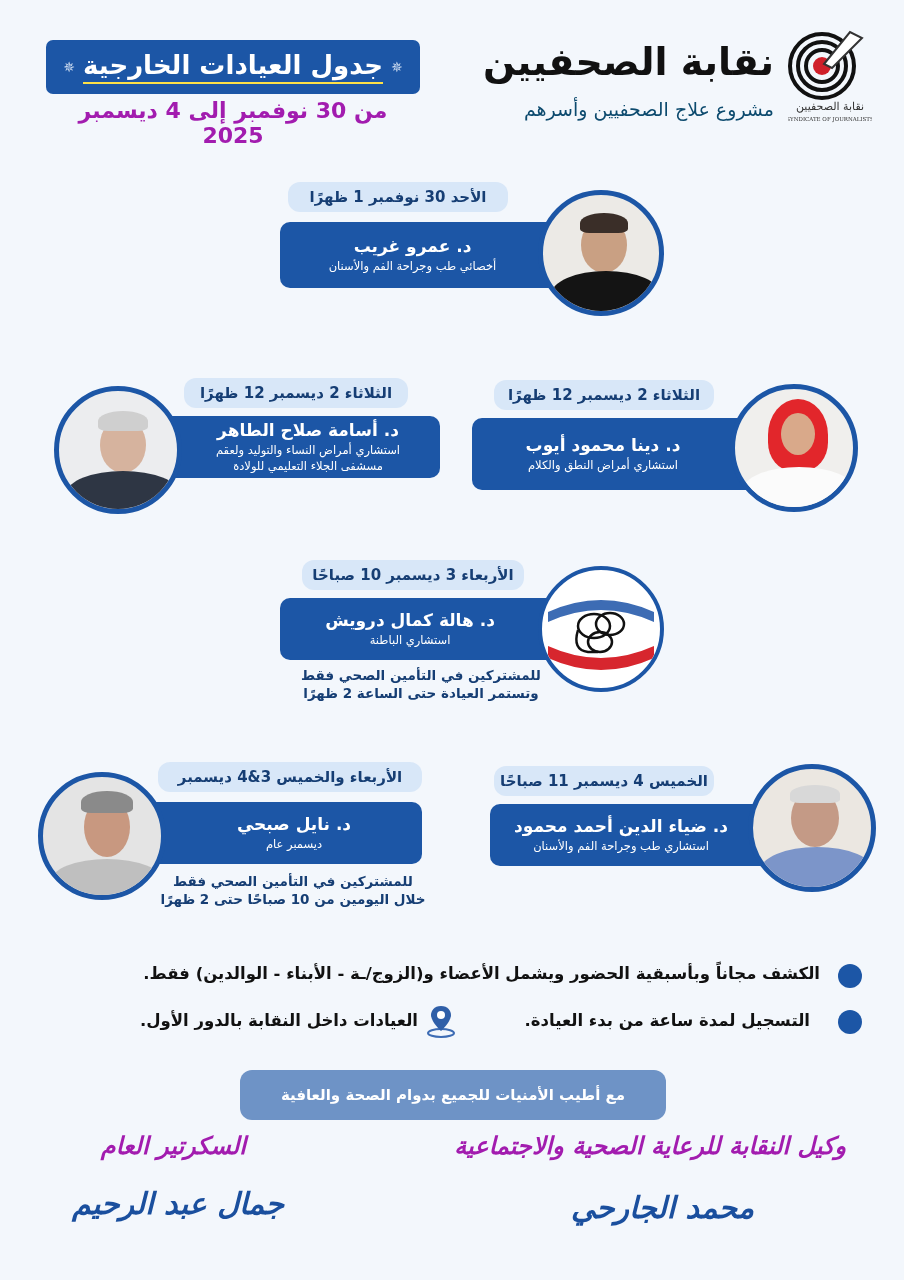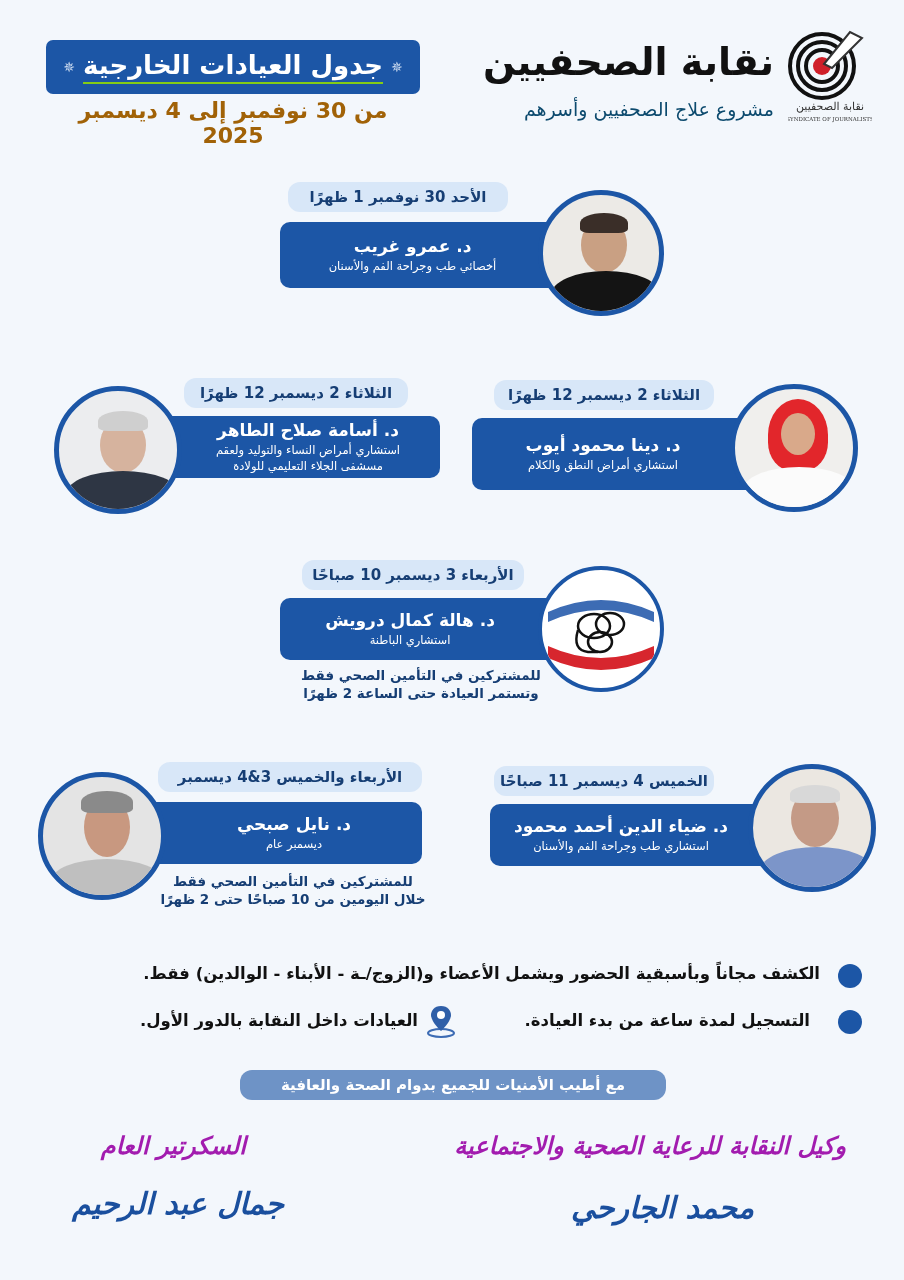--- a/index.html
+++ b/index.html
@@ -17,22 +17,22 @@
   .org-title { right: 130px; top: 40px; font-size: 38px; font-weight: bold; color: #111; direction: rtl; white-space: nowrap; }
   .org-subtitle { right: 130px; top: 98px; font-size: 19px; color: #0c4a6e; direction: rtl; white-space: nowrap; }
   .schedule-banner {
     left: 46px; top: 40px; width: 374px; height: 54px;
     background: #1c56a6; border-radius: 7px;
     color: #fff; font-size: 26px; font-weight: bold;
     display: flex; align-items: center; justify-content: center; gap: 8px;
     direction: rtl;
   }
   .banner-star { color: #c9d9ef; font-size: 14px; }
-  .banner-text { border-bottom: 2px solid #84cc16; padding-bottom: 2px; }
-  .date-range { left: 46px; top: 98px; width: 374px; text-align: center; font-size: 22px; font-weight: bold; color: #a16207; direction: rtl; }
+  .banner-text { border-bottom: 2px solid #fde047; padding-bottom: 2px; }
+  .date-range { left: 46px; top: 98px; width: 374px; text-align: center; font-size: 22px; font-weight: bold; color: #a21caf; direction: rtl; }
 
   
   .time-pill {
     background: #d8e7f8; border-radius: 12px;
     color: #163e74; font-weight: bold; font-size: 15px;
     height: 30px; display: flex; align-items: center; justify-content: center;
     direction: rtl; white-space: nowrap;
   }
   .name-box {
     background: #1c56a6; color: #fff; border-radius: 10px;
@@ -49,21 +49,21 @@
 
   
   .sil-head { border-radius: 50%; position: absolute; }
   .sil-body { position: absolute; border-radius: 50% 50% 0 0; }
 
   
   .bullet-dot { width: 24px; height: 24px; border-radius: 50%; background: #1c56a6; }
   .info-text { direction: rtl; font-size: 16.5px; font-weight: bold; color: #111; white-space: nowrap; }
 
   .wishes {
-    left: 240px; top: 1070px; width: 426px; height: 30px;
+    left: 240px; top: 1070px; width: 426px; height: 50px;
     background: #6e93c6; border-radius: 12px;
     color: #fff; font-size: 15px; font-weight: bold;
     display: flex; align-items: center; justify-content: center; direction: rtl;
   }
   .sig-title { font-size: 24px; color: #a21caf; direction: rtl; white-space: nowrap; font-weight: bold; font-style: italic; }
   .signature { font-family: "DejaVu Serif", "Liberation Serif", serif; font-size: 30px; font-style: italic; font-weight: bold; color: #1a4f9e; direction: rtl; white-space: nowrap; }
 </style>
 </head>
 <body>
 

